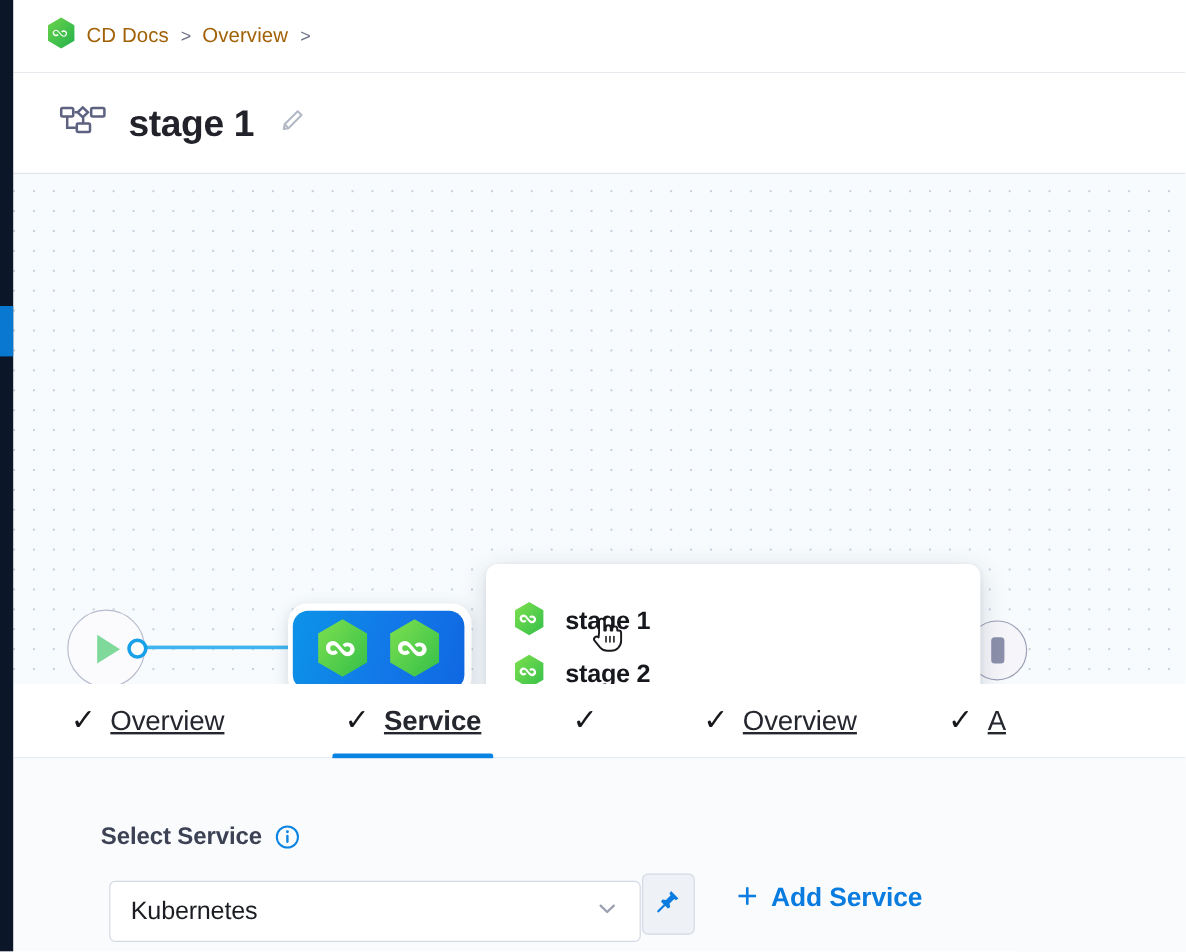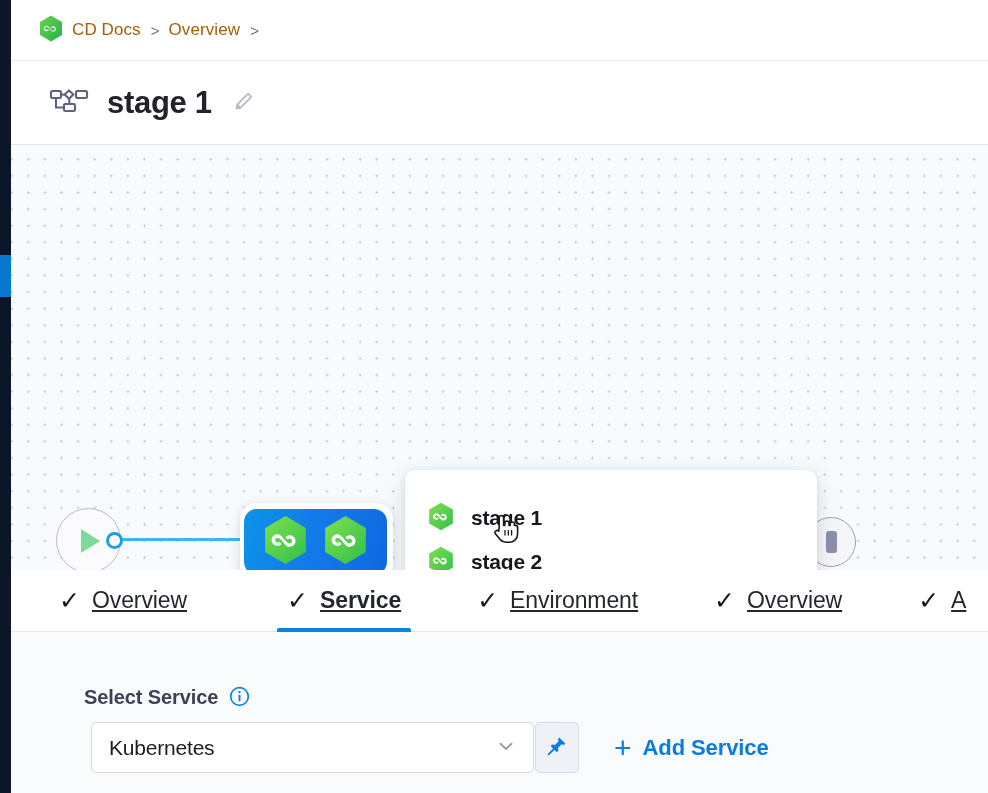--- a/index.html
+++ b/index.html
@@ -139,31 +139,31 @@
     content: ""; position: absolute; left: 8px; right: 8px; bottom: 0;
     height: 4px; background: #0a84e3; border-radius: 2px 2px 0 0;
   }
 
   
   .form-panel {
     position: absolute; left: 11px; top: 632px; width: 977px; height: 161px;
     background: #f9fbfd;
   }
   .field-label-row {
-    position: absolute; left: 73px; top: 54px; display: flex; align-items: flex-start;
+    position: absolute; left: 73px; top: 54px; display: flex; align-items: center;
   }
   .field-label { font-size: 20px; color: #3c4254; font-weight: bold; letter-spacing: -.1px; }
   .info-ico { margin-left: 11px; cursor: pointer; display: flex; }
 
   .select-wrap { position: absolute; left: 80px; top: 90px; display: flex; align-items: center; }
   .select-box {
     width: 443px; height: 51px; background: #ffffff;
     border: 1px solid #d4d9e4; border-radius: 5px;
     display: flex; align-items: center; justify-content: space-between;
-    padding: 0 16px 0 17px; cursor: pointer;
+    padding: 0 16px 0 17px; cursor: pointer; margin-top: 12px;
   }
   .select-value { font-size: 21px; color: #1b1d23; letter-spacing: -.2px; }
   .pin-btn {
     width: 44px; height: 51px; margin-left: 1px;
     background: #eef1f6; border: 1px solid #d4d9e4; border-radius: 5px;
     display: flex; align-items: center; justify-content: center; cursor: pointer;
   }
   .add-service {
     position: absolute; left: 603px; top: 101px;
     display: flex; align-items: center; cursor: pointer;
@@ -301,21 +301,20 @@
     <div class="tab" style="margin-left:30px;">
       <span class="check">✓</span>
       <span class="tlabel">Overview</span>
     </div>
     <div class="tab active" style="margin-left:52px;">
       <span class="check">✓</span>
       <span class="tlabel">Service</span>
     </div>
     <div class="tab" style="margin-left:28px;">
       <span class="check">✓</span>
-      <span class="tlabel">Environment</span>
     </div>
     <div class="tab" style="margin-left:28px;">
       <span class="check">✓</span>
       <span class="tlabel">Overview</span>
     </div>
     <div class="tab" style="margin-left:28px;">
       <span class="check">✓</span>
       <span class="tlabel">A</span>
     </div>
   </div>

